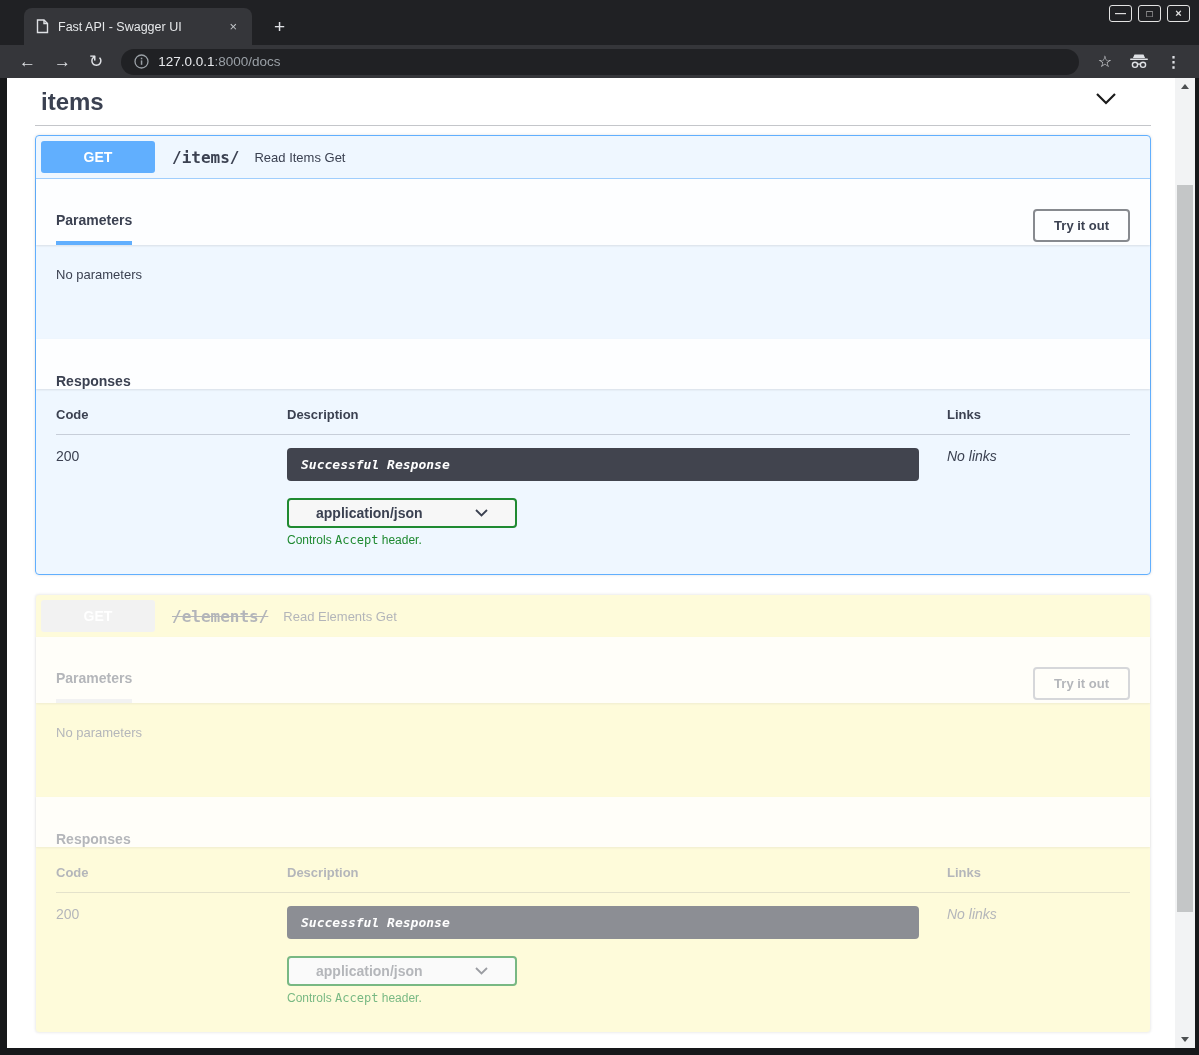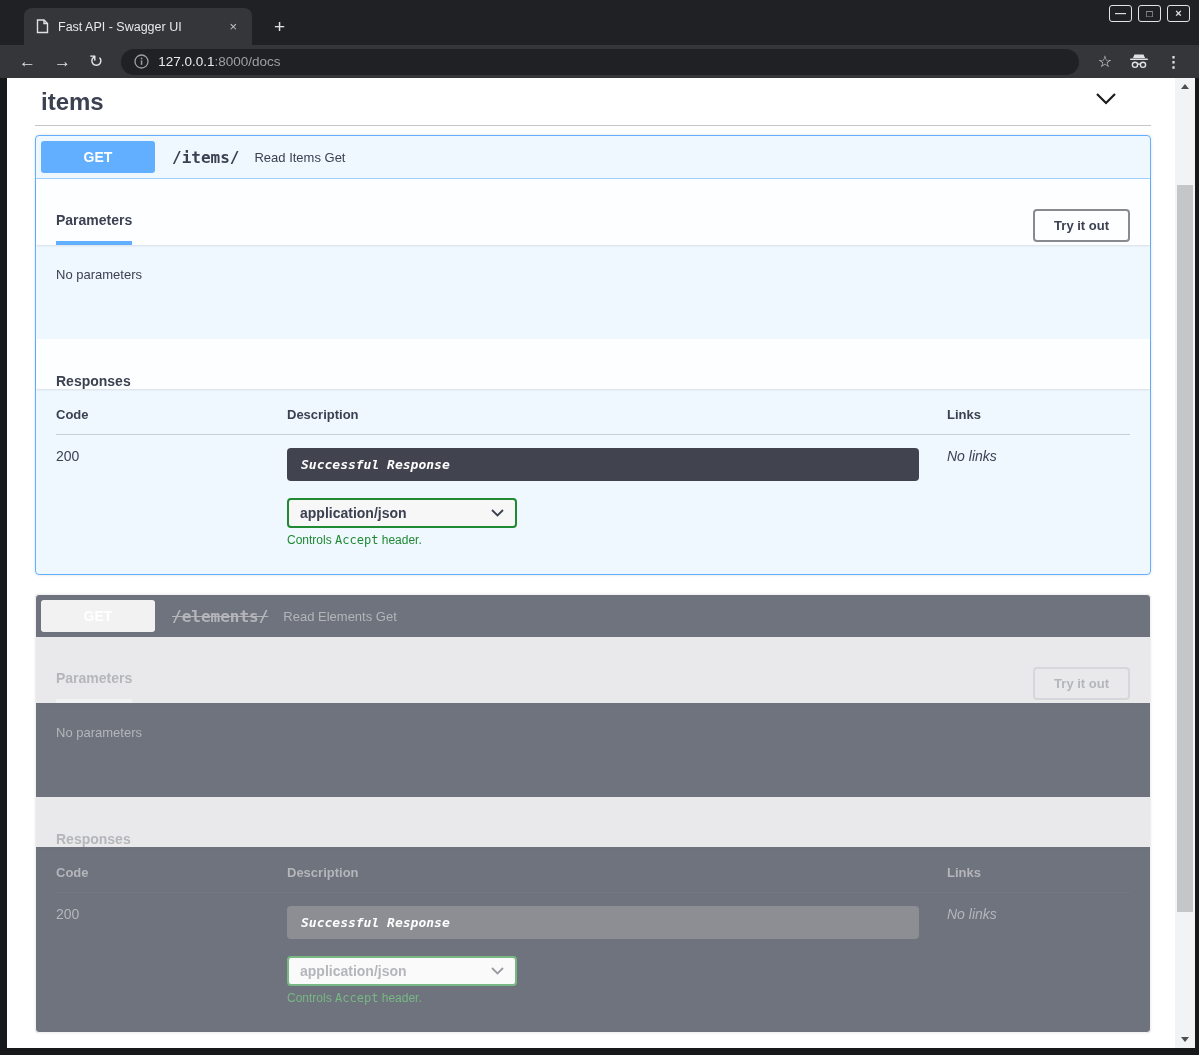--- a/index.html
+++ b/index.html
@@ -58,21 +58,21 @@
   
   .tag-header { display:flex; align-items:flex-start; justify-content:space-between; padding-left:6px; }
   .tag-title { font-size:24px; font-weight:bold; color:var(--text-main,#3b4151); }
   .tag-chevron { margin-right:30px; padding:4px; display:flex; }
   .tag-divider { border:none; border-bottom:1px solid rgba(59,65,81,.3); margin-top:9px; }
 
   .opblock {
     margin-top:9px; border:1px solid var(--accent-blue,#61affe); border-radius:4px;
     background: rgba(97,175,254,.1); box-shadow:0 0 3px rgba(0,0,0,.12);
   }
-  .opblock.deprecated { opacity:.6; border-color:#ebebeb; background:#0f172a; margin-top:19px; }
+  .opblock.deprecated { opacity:.6; border-color:#ebebeb; background:#fef9c3; margin-top:19px; }
 
   .op-summary { display:flex; align-items:center; padding:5px; border-bottom:1px solid rgba(97,175,254,.55); cursor:pointer; }
   .deprecated .op-summary { border-bottom:none; }
   .method-badge {
     width:114px; padding:8px 0; text-align:center; border-radius:3px;
     background: var(--accent-blue,#61affe); color:#fff; font-weight:bold; font-size:14px;
   }
   .deprecated .method-badge { background:#ebebeb; color:#fff; }
   .op-path { font-family:"DejaVu Sans Mono", monospace; font-weight:bold; font-size:16px; margin-left:17px; color:var(--text-main,#3b4151); text-decoration:none; }
   .deprecated .op-path { text-decoration:line-through; color:#82858c; }
@@ -111,21 +111,21 @@
   .deprecated .resp-links { color:#83868d; }
 
   .resp-desc-box {
     width:632px; background:var(--response-box-dark,#41444e); border-radius:4px;
     padding:9px 14px; color:#fff; font-family:"DejaVu Sans Mono",monospace;
     font-style:italic; font-weight:bold; font-size:13px;
   }
   .media-select {
     margin-top:17px; width:230px; height:30px; background:#f7f7f7;
     border:2px solid var(--accept-green,#1f8a31); border-radius:4px;
-    display:flex; align-items:center; justify-content:space-between; padding:0 11px;
+    display:flex; align-items:center; justify-content:space-between; padding:0 27px;
     font-size:14px; font-weight:bold; color:var(--text-main,#3b4151); cursor:pointer;
   }
   .deprecated .media-select { color:#83868d; }
   .accept-note { margin-top:5px; font-size:12px; color:var(--accept-green,#1f8a31); }
   .accept-note code { font-family:"DejaVu Sans Mono",monospace; font-size:12px; }
 
   .icon-svg { display:block; }
 </style>
 </head>
 <body>

